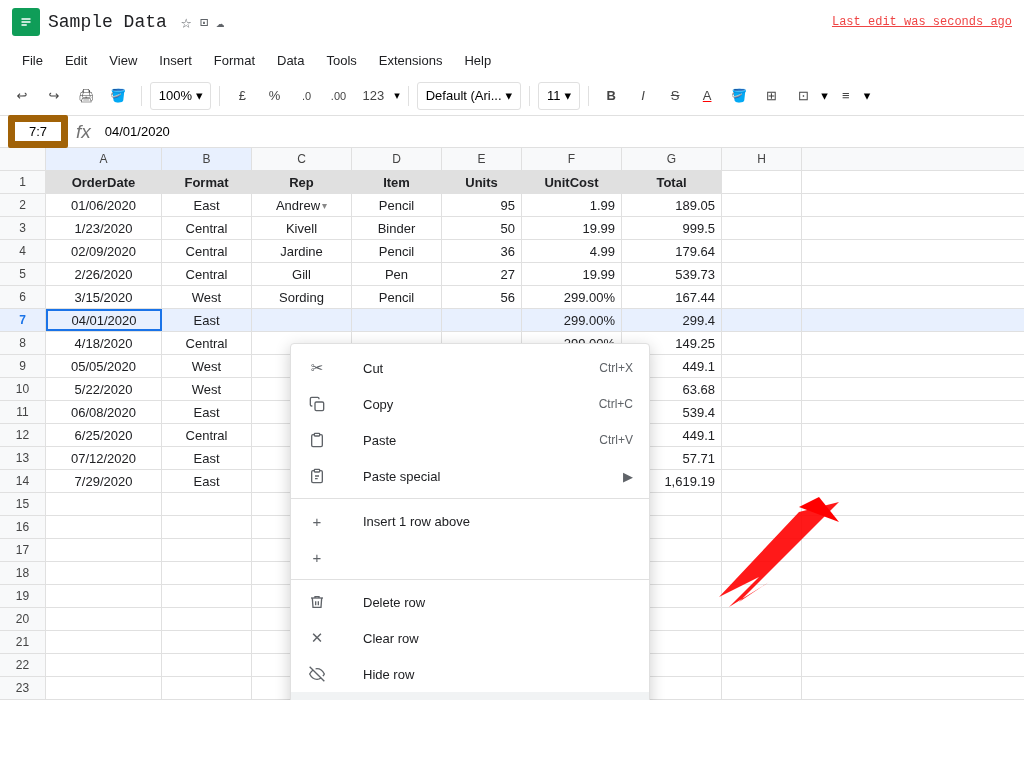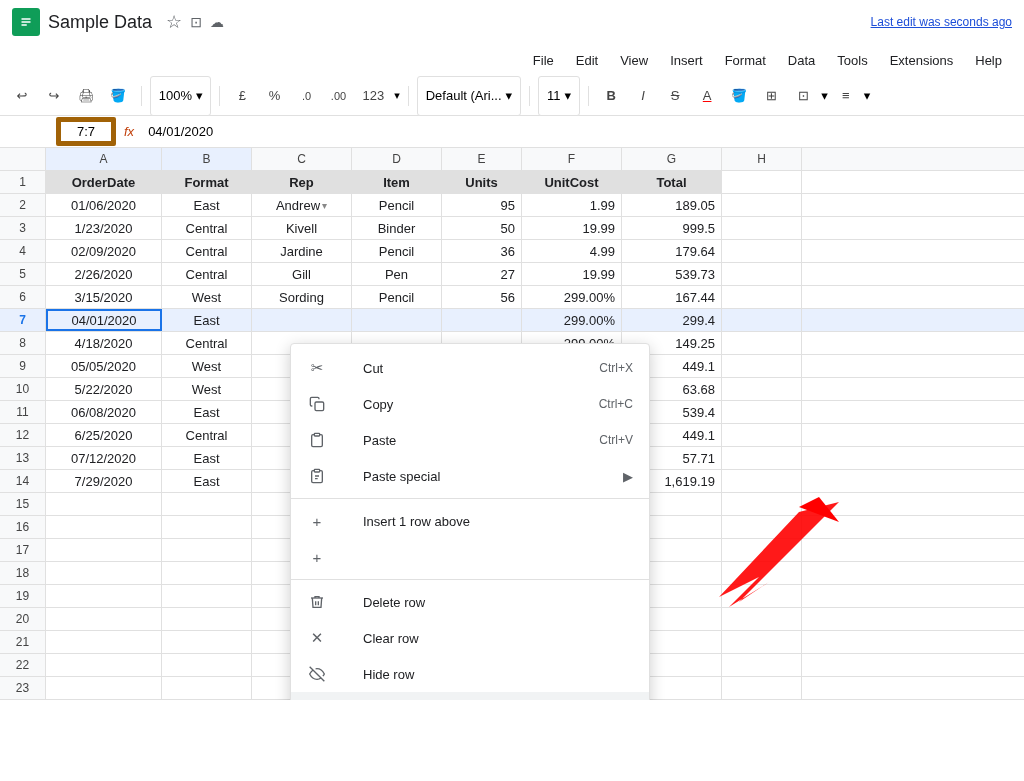--- a/index.html
+++ b/index.html
@@ -2,61 +2,61 @@
 <html><head>
   <meta charset="utf-8">
   <style>
     * { margin: 0; padding: 0; box-sizing: border-box; }
     body { font-family: Arial, sans-serif; font-size: 13px; background: #fff; overflow: hidden; width: 1024px; height: 781px; }
 
     
     .title-bar {
       display: flex; align-items: center; padding: 8px 12px; gap: 8px; height: 44px;
       background: #fff;
+      font-family: Liberation Mono, monospace;
     }
     .app-icon { width: 28px; height: 28px; background: #0f9d58; border-radius: 3px; display: flex; align-items: center; justify-content: center; }
     .app-icon svg { width: 18px; height: 18px; }
     .doc-title { font-size: 18px; color: #202124; font-weight: 400; margin-right: 6px; }
     .title-icons { display: flex; gap: 8px; align-items: center; color: #5f6368; font-size: 18px; }
-    .last-edit { margin-left: auto; color: #1d4ed8; font-size: 12px; text-decoration: underline; cursor: pointer; }
+    .last-edit { margin-left: auto; color: #ef4444; font-size: 12px; text-decoration: underline; cursor: pointer; }
 
     
     .menu-bar {
       display: flex; align-items: center; padding: 2px 12px; gap: 2px; height: 32px;
       background: #fff;
-      justify-content: flex-end;
     }
     .menu-item { padding: 4px 10px; border-radius: 3px; cursor: pointer; color: #202124; font-size: 13px; }
 
     
     .toolbar {
       display: flex; align-items: center; padding: 4px 8px; gap: 4px; height: 40px;
       background: #fff; border-bottom: 1px solid #e0e0e0;
     }
     .toolbar-btn { 
       display: flex; align-items: center; justify-content: center;
       padding: 4px 6px; border-radius: 3px; cursor: pointer; color: #444; font-size: 13px; min-width: 28px; height: 28px;
       border: none; background: none;
     }
     .toolbar-separator { width: 1px; height: 20px; background: #e0e0e0; margin: 0 4px; }
     .toolbar-select {
       display: flex; align-items: center; gap: 4px; padding: 2px 8px;
-      border: 1px solid #e0e0e0; border-radius: 3px; cursor: pointer; font-size: 13px; height: 40px; background: #fff;
+      border: 1px solid #e0e0e0; border-radius: 3px; cursor: pointer; font-size: 13px; height: 28px; background: #fff;
     }
     .bold { font-weight: bold; }
     .italic { font-style: italic; }
 
     
     .formula-bar {
       display: flex; align-items: center; padding: 0 8px; gap: 8px; height: 32px;
       border-bottom: 1px solid #e0e0e0; background: #fff;
     }
-    .cell-ref { width: 60px; text-align: center; border: 5px solid #a16207; padding: 2px 6px; font-size: 13px; border-radius: 2px; margin-left: 48px; }
+    .cell-ref { width: 60px; text-align: center; border: 7px solid #a16207; padding: 2px 6px; font-size: 13px; border-radius: 2px; }
     .formula-input { flex: 1; border: none; outline: none; font-size: 13px; padding: 2px 6px; }
-    .fx-icon { color: #c2410c; font-size: 13px; }
+    .fx-icon { color: #737373; font-size: 19px; }
 
     
     .spreadsheet { position: relative; overflow: hidden; }
     
     
     .col-header-row {
       display: flex; background: #f8f9fa; border-bottom: 1px solid #e0e0e0;
     }
     .row-num-header { width: 46px; min-width: 46px; border-right: 1px solid #e0e0e0; height: 22px; }
     .col-header {

